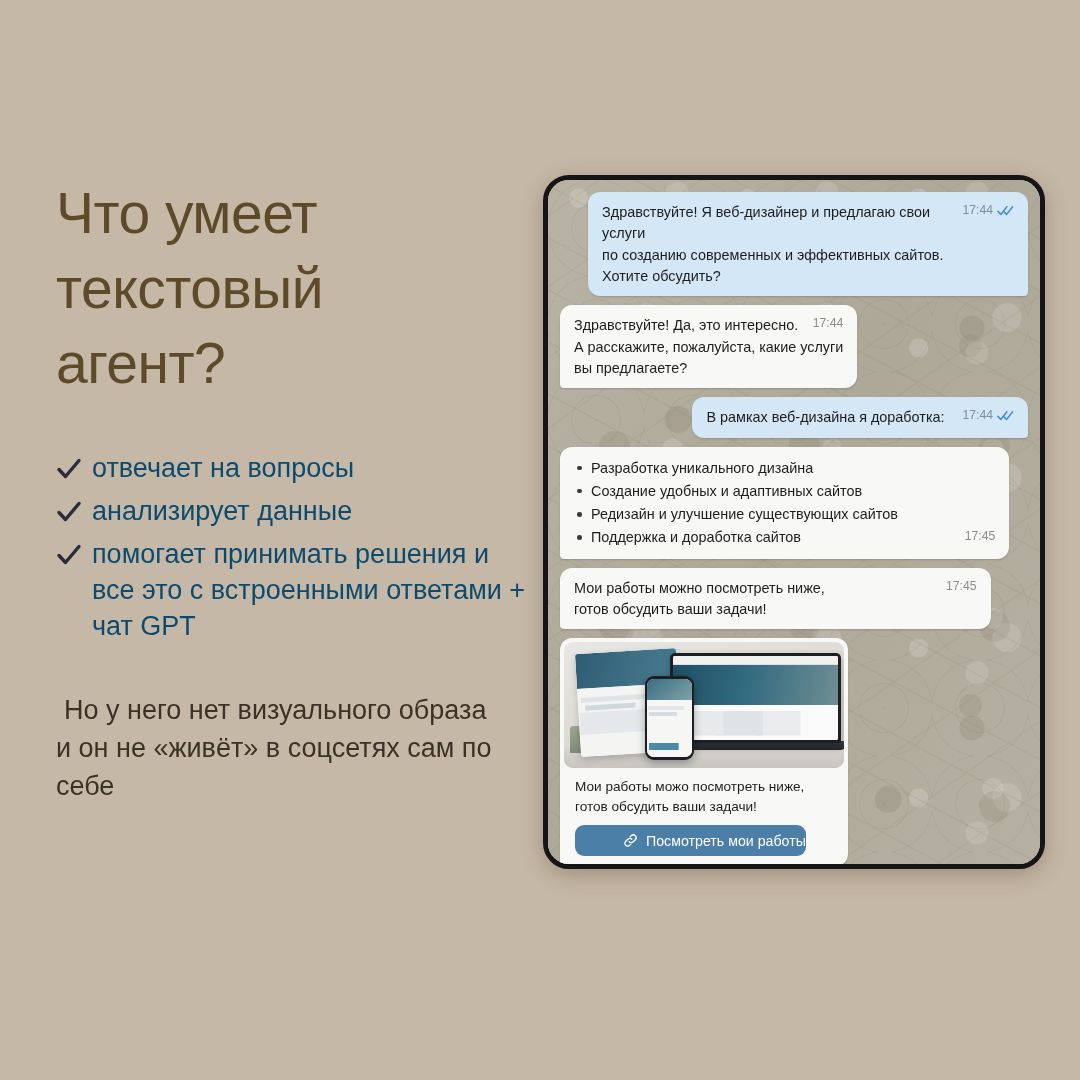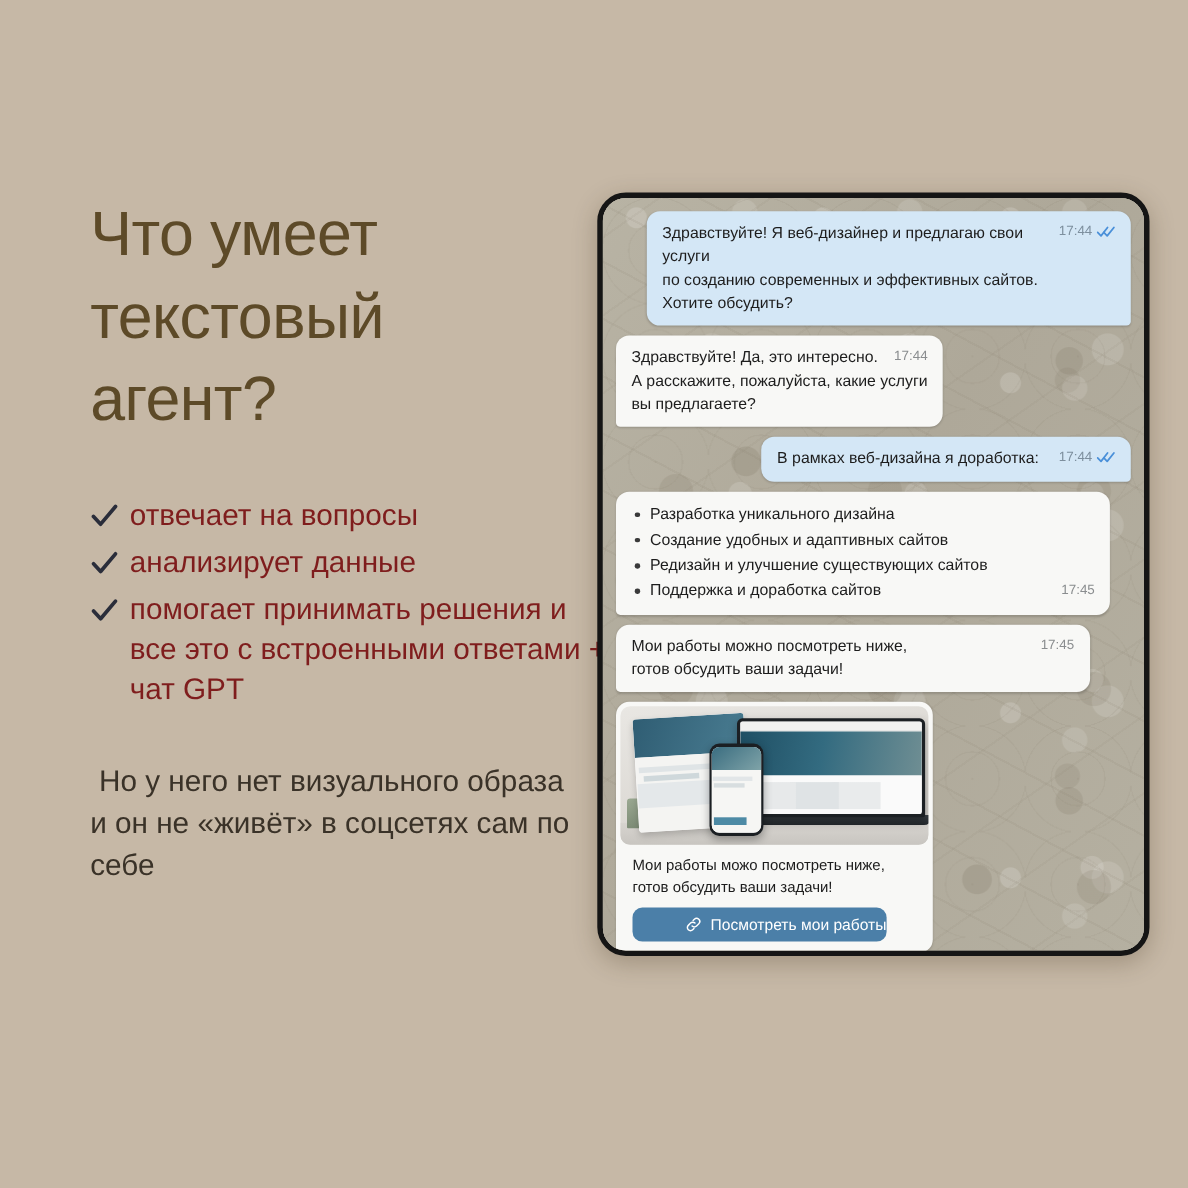--- a/index.html
+++ b/index.html
@@ -13,21 +13,21 @@
 
   body {
     background: #c6b8a6;
     font-family: "Liberation Sans", "DejaVu Sans", sans-serif;
     position: relative;
   }
 
   
   .left-col {
     position: absolute;
-    left: 82px;
+    left: 56px;
     top: 176px;
     width: 470px;
   }
 
   .page-title {
     font-size: 57px;
     line-height: 1.32;
     font-weight: 400;
     color: #5d4a28;
     letter-spacing: -0.5px;
@@ -50,21 +50,21 @@
     flex: 0 0 auto;
     width: 26px;
     height: 30px;
     margin-top: 4px;
     display: block;
   }
 
   .feature-text {
     font-size: 27px;
     line-height: 1.34;
-    color: #7f1d1d;
+    color: #0c4a6e;
   }
 
   .closing-note {
     margin-top: 46px;
     font-size: 27px;
     line-height: 1.42;
     color: #3a3228;
     white-space: pre-line;
     text-indent: 8px;
   }

